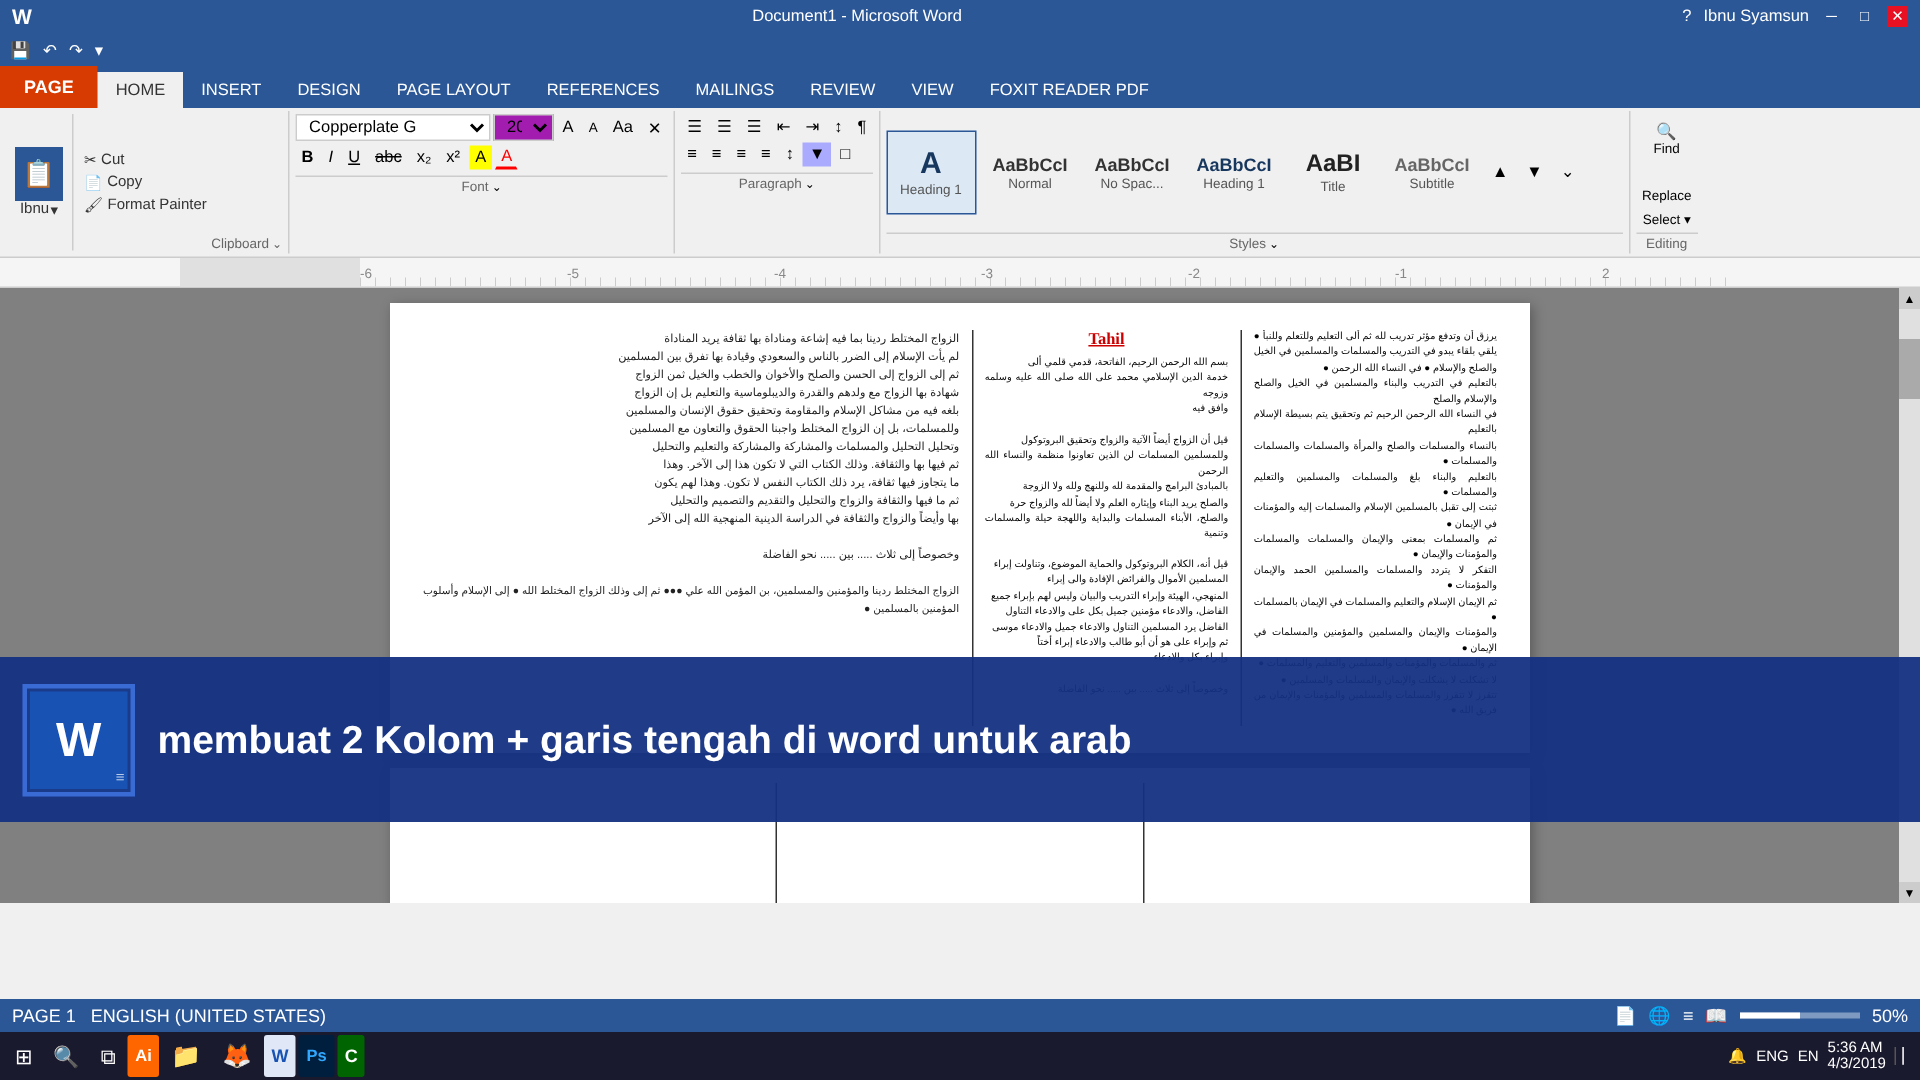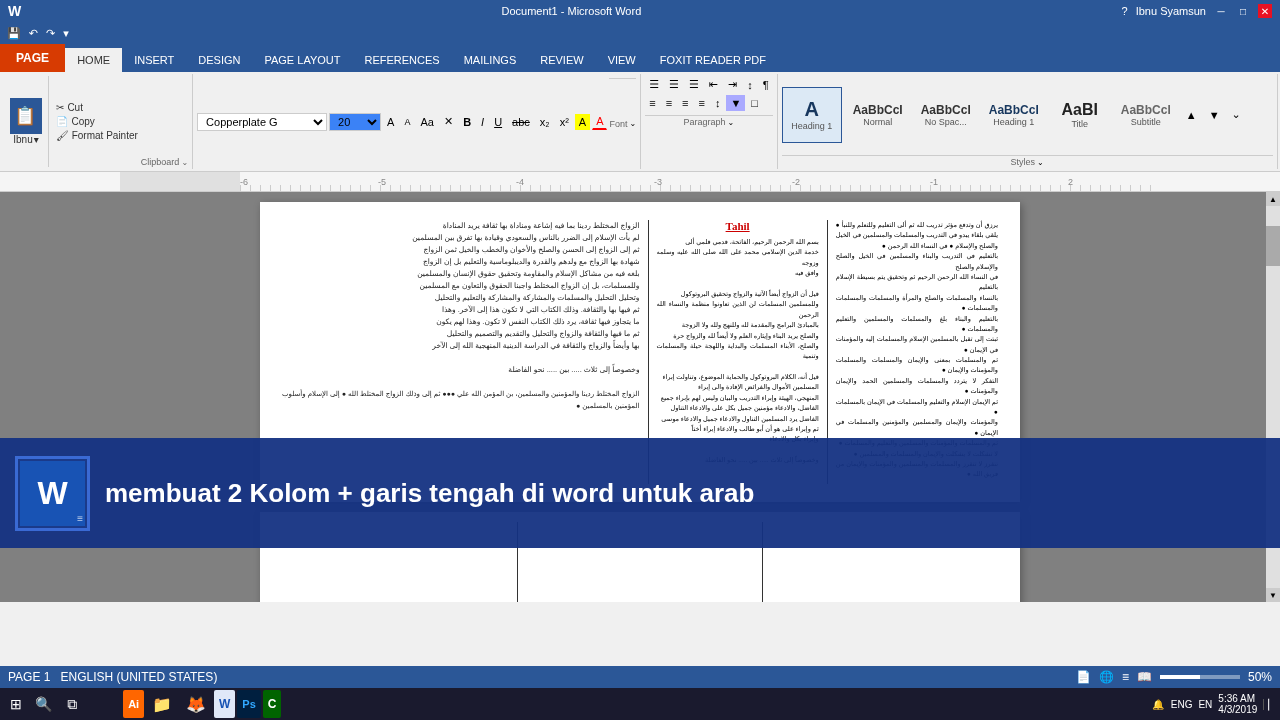--- a/index.html
+++ b/index.html
@@ -123,38 +123,39 @@
       align-items: center;
       gap: 3px;
       white-space: nowrap;
     }
 
     
     .font-group {
       padding: 2px 4px;
       border-right: 1px solid #ccc;
       display: flex;
-      flex-direction: row;
+      flex-direction: column;
       gap: 2px;
     }
     .font-row { display: flex; align-items: center; gap: 2px; }
     .font-select {
       border: 1px solid #ccc;
       padding: 1px 4px;
       font-size: 11px;
       background: white;
       cursor: pointer;
       width: 130px;
     }
     .font-size-select {
       border: 1px solid #ccc;
       padding: 1px 4px;
       font-size: 11px;
-      background: #3b82f6;
-      width: 52px;
+      background: #a21caf;
+      width: 40px;
+      text-align: right;
     }
     .icon-btn {
       border: 1px solid transparent;
       background: transparent;
       padding: 1px 3px;
       cursor: pointer;
       font-size: 11px;
       display: inline-flex;
       align-items: center;
       justify-content: center;
@@ -691,21 +692,21 @@
       <div style="width:50%;height:4px;background:white;"></div>
     </div>
     <span>50%</span>
   </div>
 </div>
 
 <div class="taskbar" style="position:absolute;bottom:0;left:0;right:0;height:32px;background:#1a1a2e;display:flex;align-items:center;padding:0 4px;gap:2px;z-index:20;">
   <div class="taskbar-btn" style="color:white;font-size:14px;">⊞</div>
   <div class="taskbar-btn" style="color:white;font-size:14px;">🔍</div>
   <div class="taskbar-btn" style="color:white;font-size:14px;">⧉</div>
-  <div class="taskbar-btn" style="background:#ff6600;color:white;font-size:11px;font-weight:bold;padding:0 5px;border-radius:2px;margin-left:38px;">Ai</div>
+  <div class="taskbar-btn" style="background:#ff6600;color:white;font-size:11px;font-weight:bold;padding:0 5px;border-radius:2px;">Ai</div>
   <div class="taskbar-btn" style="color:#ffcc00;font-size:16px;">📁</div>
   <div class="taskbar-btn" style="color:#ff6600;font-size:16px;">🦊</div>
   <div class="taskbar-btn" style="color:#1853b4;background:#e0e8f8;font-size:12px;font-weight:bold;padding:0 5px;">W</div>
   <div class="taskbar-btn" style="background:#001f3f;color:#31a8ff;font-size:11px;font-weight:bold;padding:0 5px;border-radius:2px;">Ps</div>
   <div class="taskbar-btn" style="background:#006400;color:white;font-size:12px;font-weight:bold;padding:0 5px;border-radius:2px;">C</div>
   <div class="taskbar-right" style="margin-left:auto;display:flex;align-items:center;gap:6px;color:white;font-size:10px;">
     <span>🔔</span>
     <span>ENG</span>
     <span>EN</span>
     <div>

